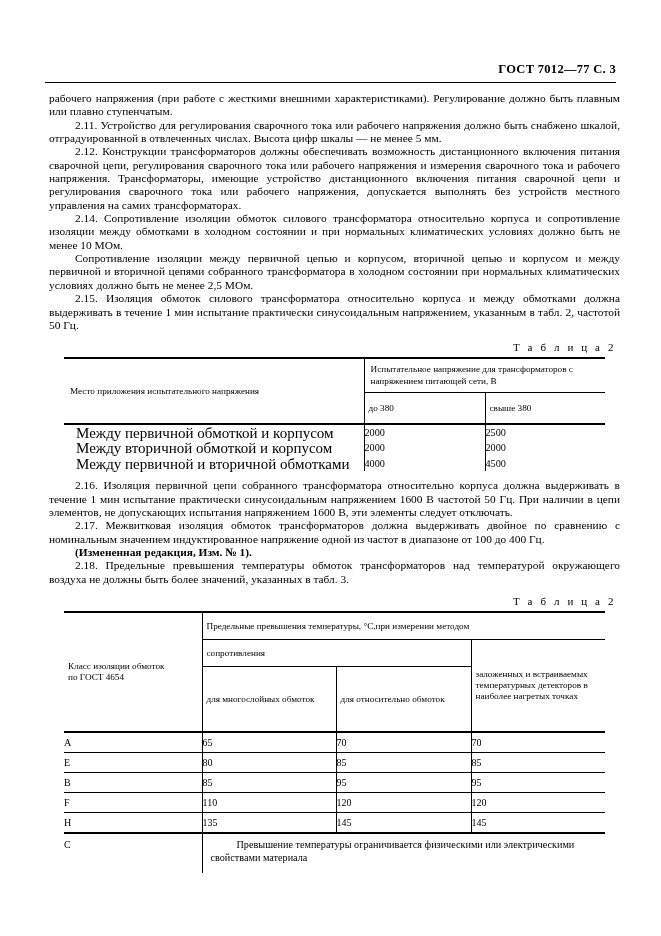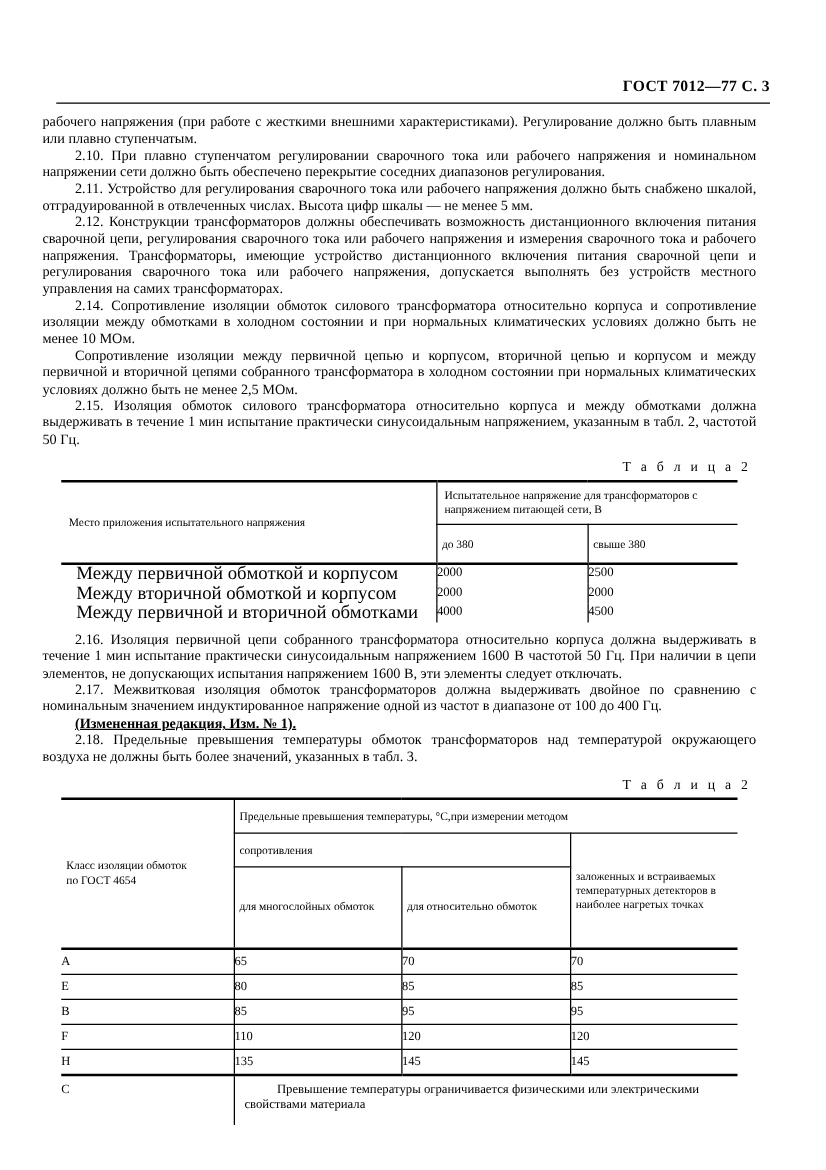--- a/index.html
+++ b/index.html
@@ -34,21 +34,21 @@
   }
   .header-rule {
     position: absolute;
     left: 45px;
     right: 45px;
     top: 82px;
     border-bottom: 1px solid #000;
   }
   .content {
     position: absolute;
-    left: 34px;
+    left: 49px;
     top: 92px;
     width: 571px;
   }
   p.body-par {
     margin: 0;
     font-size: 11.4px;
     line-height: 13.35px;
     text-align: justify;
     text-justify: inter-word;
     text-indent: 26px;
@@ -56,21 +56,20 @@
   }
   p.no-indent {
     text-indent: 0;
   }
   p.bold-note {
     margin: 0;
     font-size: 11.4px;
     line-height: 13.35px;
     text-indent: 26px;
     font-weight: bold;
-    text-decoration: underline;
   }
   .tbl-caption {
     font-size: 11px;
     text-align: right;
     letter-spacing: 2.6px;
     margin-top: 9px;
     margin-bottom: 4px;
     padding-right: 4px;
   }
 
@@ -164,21 +163,20 @@
 <body>
 
 <div class="page">
 
   <div class="header">ГОСТ 7012—77 С. 3</div>
   <div class="header-rule"></div>
 
   <div class="content">
 
     <p class="body-par no-indent">рабочего напряжения (при работе с жесткими внешними характеристиками). Регулирование должно быть плавным или плавно ступенчатым.</p>
-    <p class="body-par">2.10. При плавно ступенчатом регулировании сварочного тока или рабочего напряжения и номинальном напряжении сети должно быть обеспечено перекрытие соседних диапазонов регулирования.</p>
     <p class="body-par">2.11. Устройство для регулирования сварочного тока или рабочего напряжения должно быть снабжено шкалой, отградуированной в отвлеченных числах. Высота цифр шкалы — не менее 5 мм.</p>
     <p class="body-par">2.12. Конструкции трансформаторов должны обеспечивать возможность дистанционного включения питания сварочной цепи, регулирования сварочного тока или рабочего напряжения и измерения сварочного тока и рабочего напряжения. Трансформаторы, имеющие устройство дистанционного включения питания сварочной цепи и регулирования сварочного тока или рабочего напряжения, допускается выполнять без устройств местного управления на самих трансформаторах.</p>
     <p class="body-par">2.14. Сопротивление изоляции обмоток силового трансформатора относительно корпуса и сопротивление изоляции между обмотками в холодном состоянии и при нормальных климатических условиях должно быть не менее 10 МОм.</p>
     <p class="body-par">Сопротивление изоляции между первичной цепью и корпусом, вторичной цепью и корпусом и между первичной и вторичной цепями собранного трансформатора в холодном состоянии при нормальных климатических условиях должно быть не менее 2,5 МОм.</p>
     <p class="body-par">2.15. Изоляция обмоток силового трансформатора относительно корпуса и между обмотками должна выдерживать в течение 1 мин испытание практически синусоидальным напряжением, указанным в табл. 2, частотой 50 Гц.</p>
 
     <div class="tbl-caption">Т а б л и ц а   2</div>
 
     <table class="gost t2">
       <colgroup>

